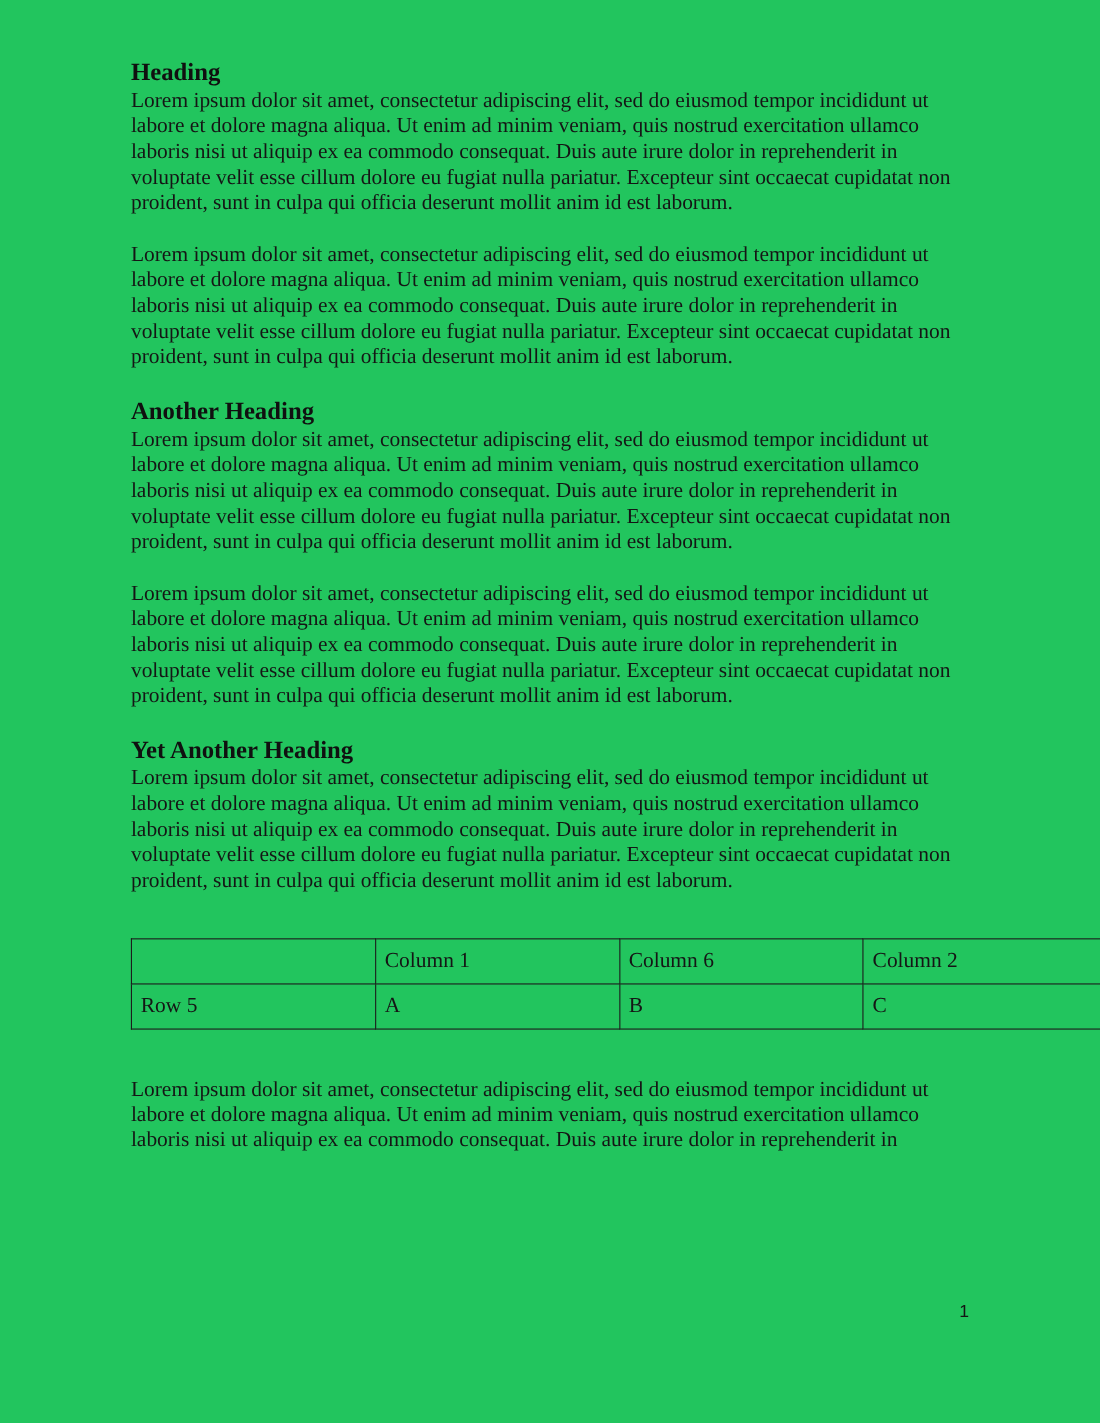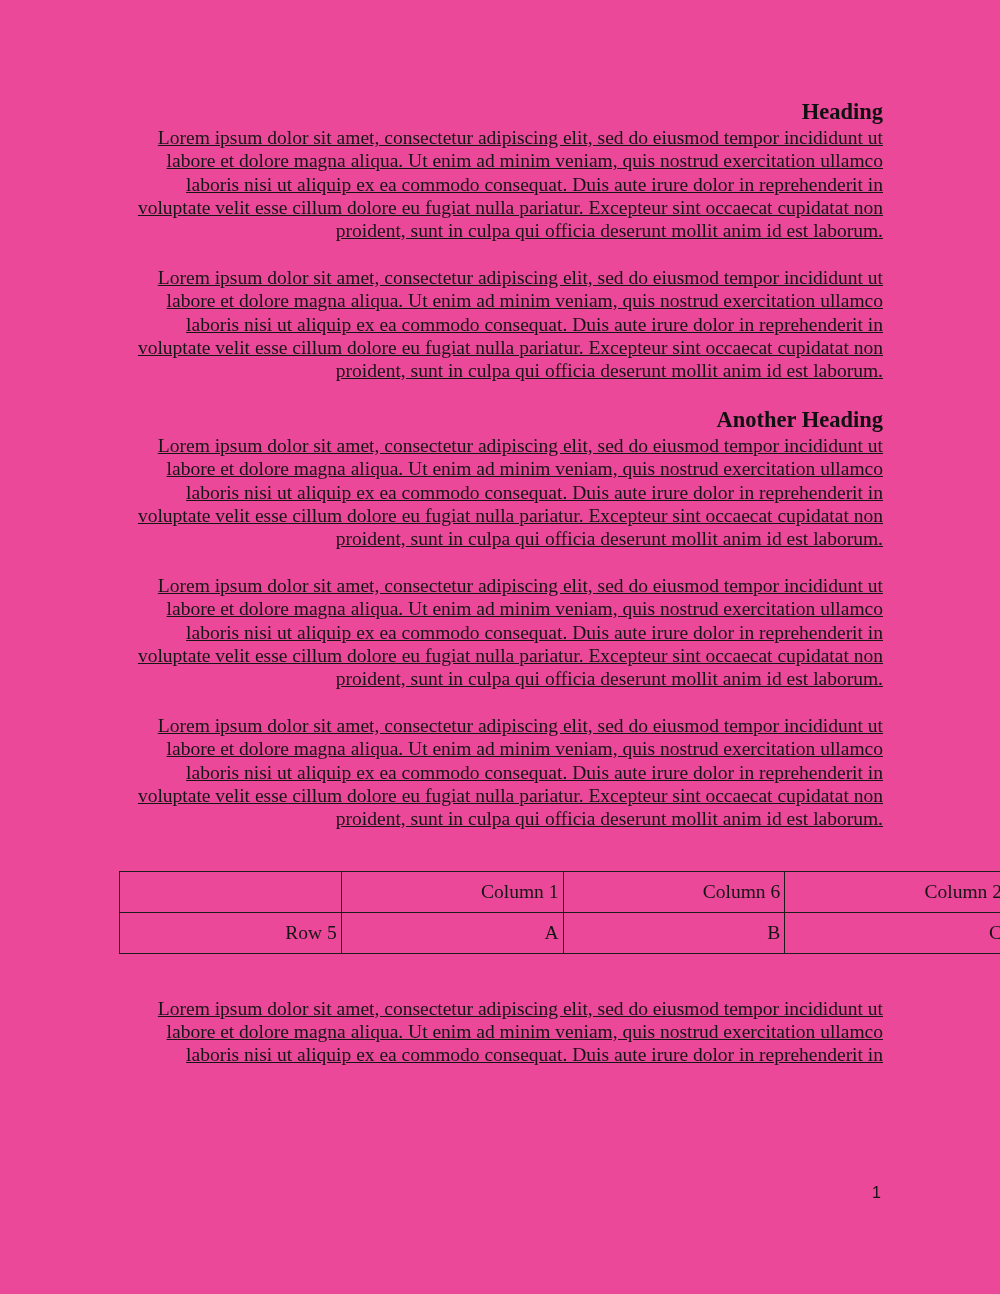--- a/index.html
+++ b/index.html
@@ -1,42 +1,41 @@
 <!DOCTYPE html>
 <html><head>
 <meta charset="utf-8">
 <style>
   html, body { margin: 0; padding: 0; background: #ffffff; }
 
   .page {
     position: relative;
     width: 1000px;
     height: 1294px;
-    background: #ec4899;
+    background: #22c55e;
     box-sizing: border-box;
-    padding: 98px 117px 0 119px;
+    padding: 52px 117px 0 119px;
     font-family: "Liberation Serif", "DejaVu Serif", serif;
     font-size: 19.5px;
     line-height: 23.33px;
     color: #151515;
     overflow: hidden;
-    text-align: right;
   }
 
   .doc-heading {
     font-size: 22.5px;
     line-height: 28px;
     font-weight: bold;
     margin: 23px 0 0 0;
     color: #101010;
   }
   .doc-heading.first { margin-top: 0; }
 
   .para { margin: 0 0 23.33px 0; }
-  .para > div { white-space: nowrap; text-decoration: underline; }
+  .para > div { white-space: nowrap; }
   .para.before-table { margin-bottom: 0; }
   .para.last { margin: 0; }
 
   table.doc-table {
     border-collapse: collapse;
     width: 888px;
     table-layout: fixed;
     margin: 40px 0 43px 0;
     font-size: 19.5px;
   }
@@ -92,20 +91,21 @@
     </div>
 
   <div class="para">
       <div>Lorem ipsum dolor sit amet, consectetur adipiscing elit, sed do eiusmod tempor incididunt ut</div>
       <div>labore et dolore magna aliqua. Ut enim ad minim veniam, quis nostrud exercitation ullamco</div>
       <div>laboris nisi ut aliquip ex ea commodo consequat. Duis aute irure dolor in reprehenderit in</div>
       <div>voluptate velit esse cillum dolore eu fugiat nulla pariatur. Excepteur sint occaecat cupidatat non</div>
       <div>proident, sunt in culpa qui officia deserunt mollit anim id est laborum.</div>
     </div>
 
+  <h1 class="doc-heading">Yet Another Heading</h1>
 
   <div class="para before-table">
       <div>Lorem ipsum dolor sit amet, consectetur adipiscing elit, sed do eiusmod tempor incididunt ut</div>
       <div>labore et dolore magna aliqua. Ut enim ad minim veniam, quis nostrud exercitation ullamco</div>
       <div>laboris nisi ut aliquip ex ea commodo consequat. Duis aute irure dolor in reprehenderit in</div>
       <div>voluptate velit esse cillum dolore eu fugiat nulla pariatur. Excepteur sint occaecat cupidatat non</div>
       <div>proident, sunt in culpa qui officia deserunt mollit anim id est laborum.</div>
     </div>
 
   <table class="doc-table">

